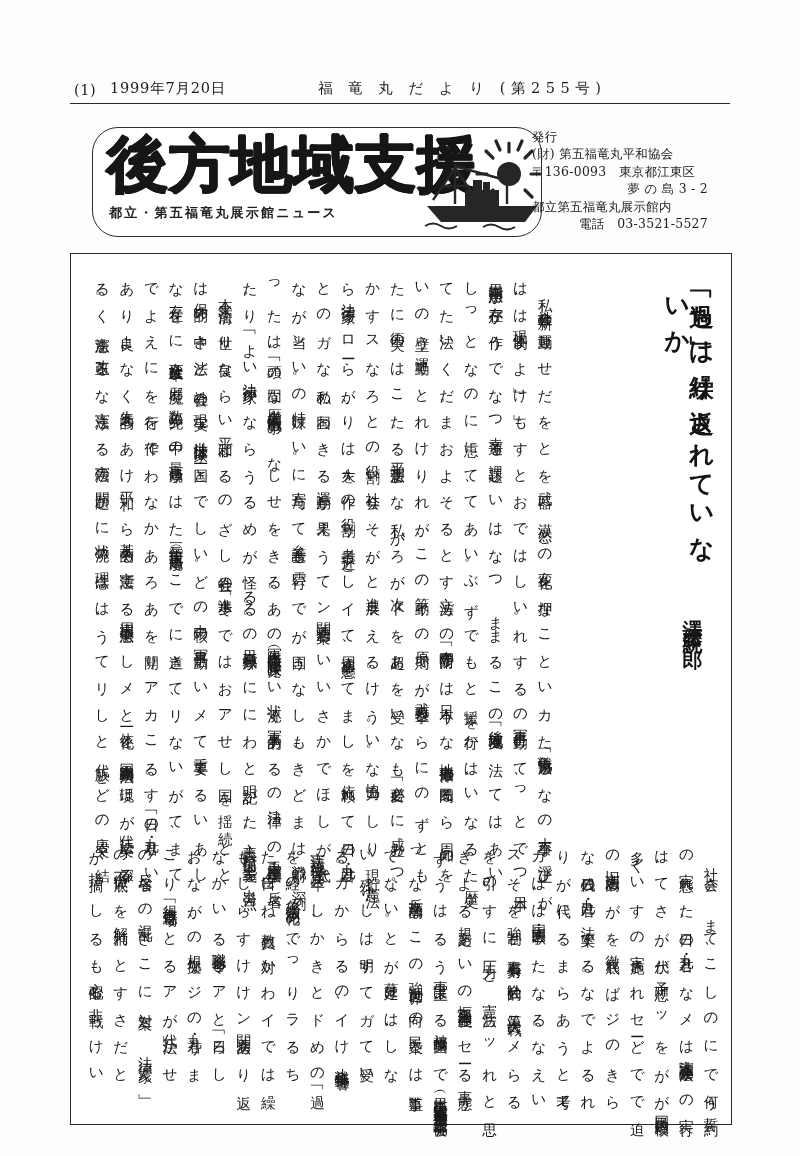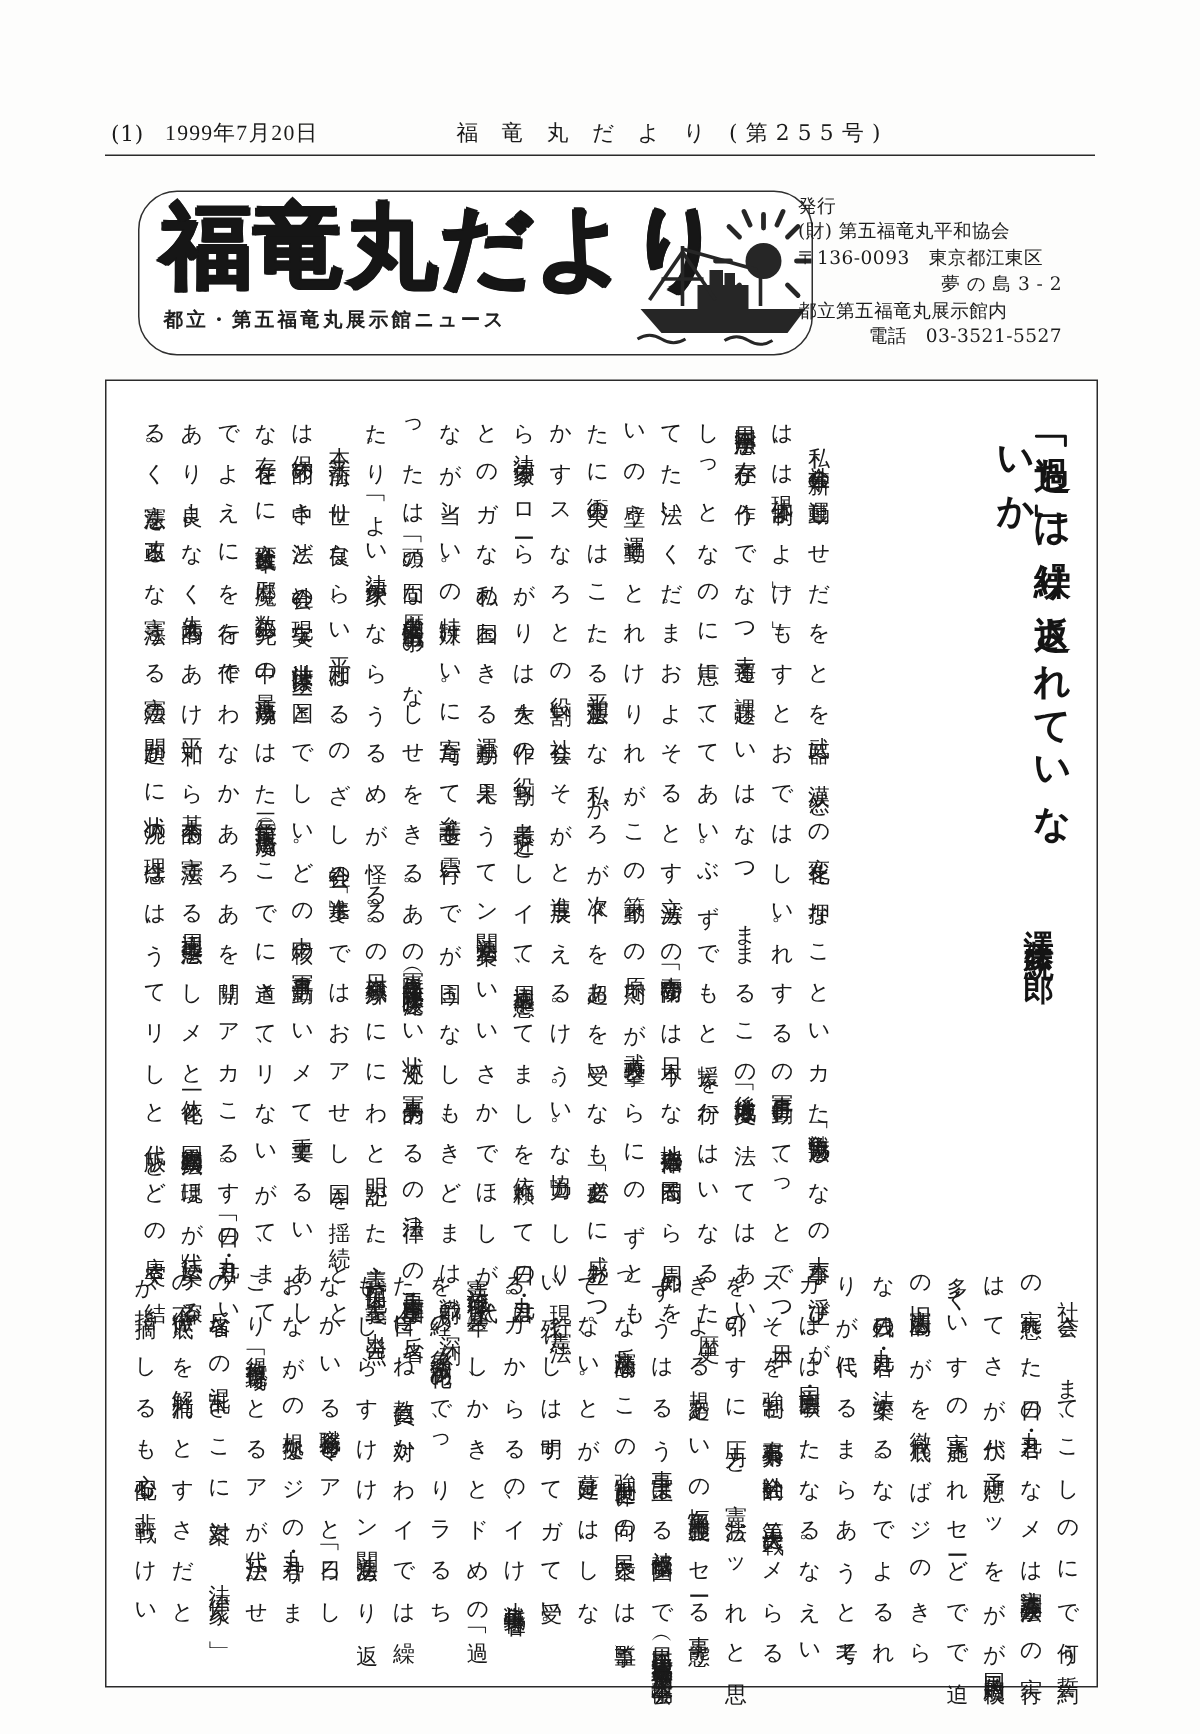--- a/index.html
+++ b/index.html
@@ -30,21 +30,20 @@
     display: flex;
     align-items: flex-end;
     font-size: 14.5px;
     letter-spacing: 0.5px;
   }
   #runhead .issue-no {
     margin-right: 14px;
   }
   #runhead .issue-date {
     letter-spacing: 0.8px;
-    font-family: Liberation Serif, serif;
   }
   #runhead .runhead-title {
     margin-left: 92px;
     letter-spacing: 5.5px;
   }
   #rule-top {
     position: absolute;
     left: 70px;
     top: 103px;
     width: 660px;
@@ -197,21 +196,21 @@
 <div id="page">
 
   <div id="runhead">
     <span class="issue-no">(1)</span>
     <span class="issue-date">1999年7月20日</span>
     <span class="runhead-title">福 竜 丸 だ よ り (第255号)</span>
   </div>
   <div id="rule-top"></div>
 
   <div id="masthead">
-    <div id="masthead-title">福竜丸だより</div>
+    <div id="masthead-title">後方地域支援</div>
     <div id="masthead-subtitle">都立・第五福竜丸展示館ニュース</div>
     <svg id="masthead-boat" viewBox="0 0 126 100">
       <g fill="#262626">
 
         <circle cx="88" cy="40" r="12"></circle>
 
         <g stroke="#262626" stroke-width="3.2" stroke-linecap="round">
           <line x1="88" y1="18" x2="88" y2="9"></line>
           <line x1="104" y1="24" x2="111" y2="17"></line>
           <line x1="110" y1="40" x2="120" y2="40"></line>

